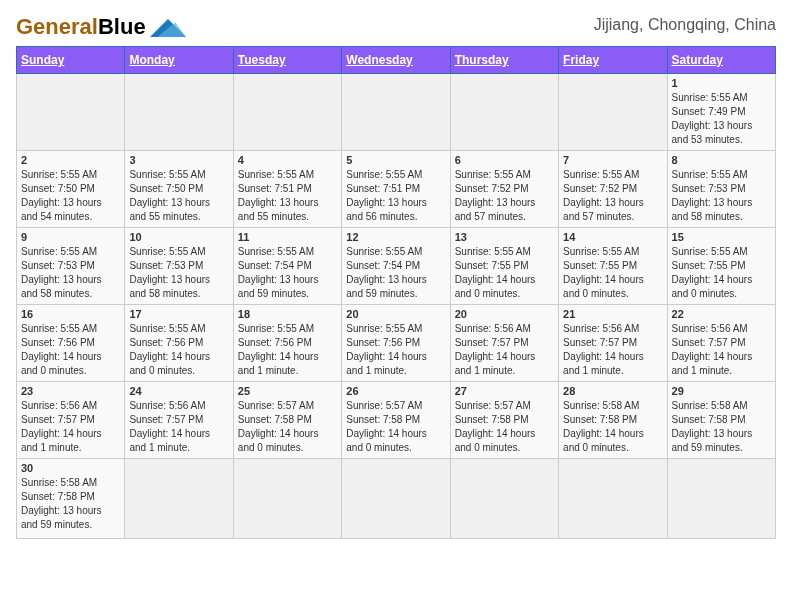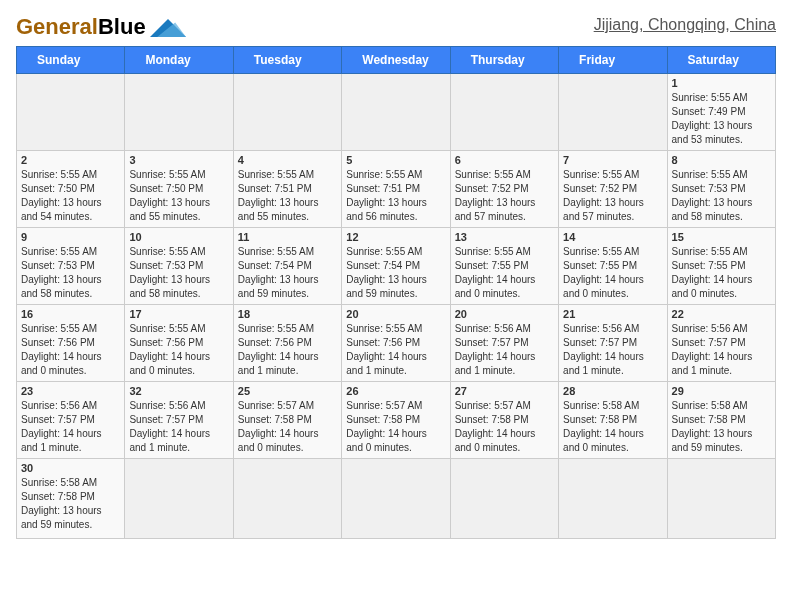--- a/index.html
+++ b/index.html
@@ -38,35 +38,35 @@
     }
     .month-title {
       font-size: 32px;
       font-weight: bold;
       color: #333;
       line-height: 1.1;
     }
     .location-title {
       font-size: 16px;
       color: #555;
-      text-decoration: underline;
     }
     table {
       width: 100%;
       border-collapse: collapse;
       table-layout: fixed;
     }
     thead tr th {
-      background: #3b82f6;
+      background: #8b5cf6;
       color: #fff;
       font-size: 12px;
       font-weight: bold;
-      padding: 6px 20px;
+      padding: 6px 4px;
       text-align: left;
       border: 1px solid #2e6db4;
+      text-decoration: underline;
     }
     tbody tr td {
       border: 1px solid #ccc;
       vertical-align: top;
       padding: 3px 4px;
       font-size: 9.5px;
       color: #333;
       background: #f9f9f9;
       height: 75px;
     }
@@ -292,21 +292,21 @@
       </tr>
       <tr>
         <td>
           <span class="day-num">23</span>
           <div class="day-info" style="white-space: pre-line;">Sunrise: 5:56 AM
 Sunset: 7:57 PM
 Daylight: 14 hours
 and 1 minute.</div>
         </td>
         <td>
-          <span class="day-num">32</span>
+          <span class="day-num">24</span>
           <div class="day-info" style="white-space: pre-line;">Sunrise: 5:56 AM
 Sunset: 7:57 PM
 Daylight: 14 hours
 and 1 minute.</div>
         </td>
         <td>
           <span class="day-num">25</span>
           <div class="day-info" style="white-space: pre-line;">Sunrise: 5:57 AM
 Sunset: 7:58 PM
 Daylight: 14 hours

